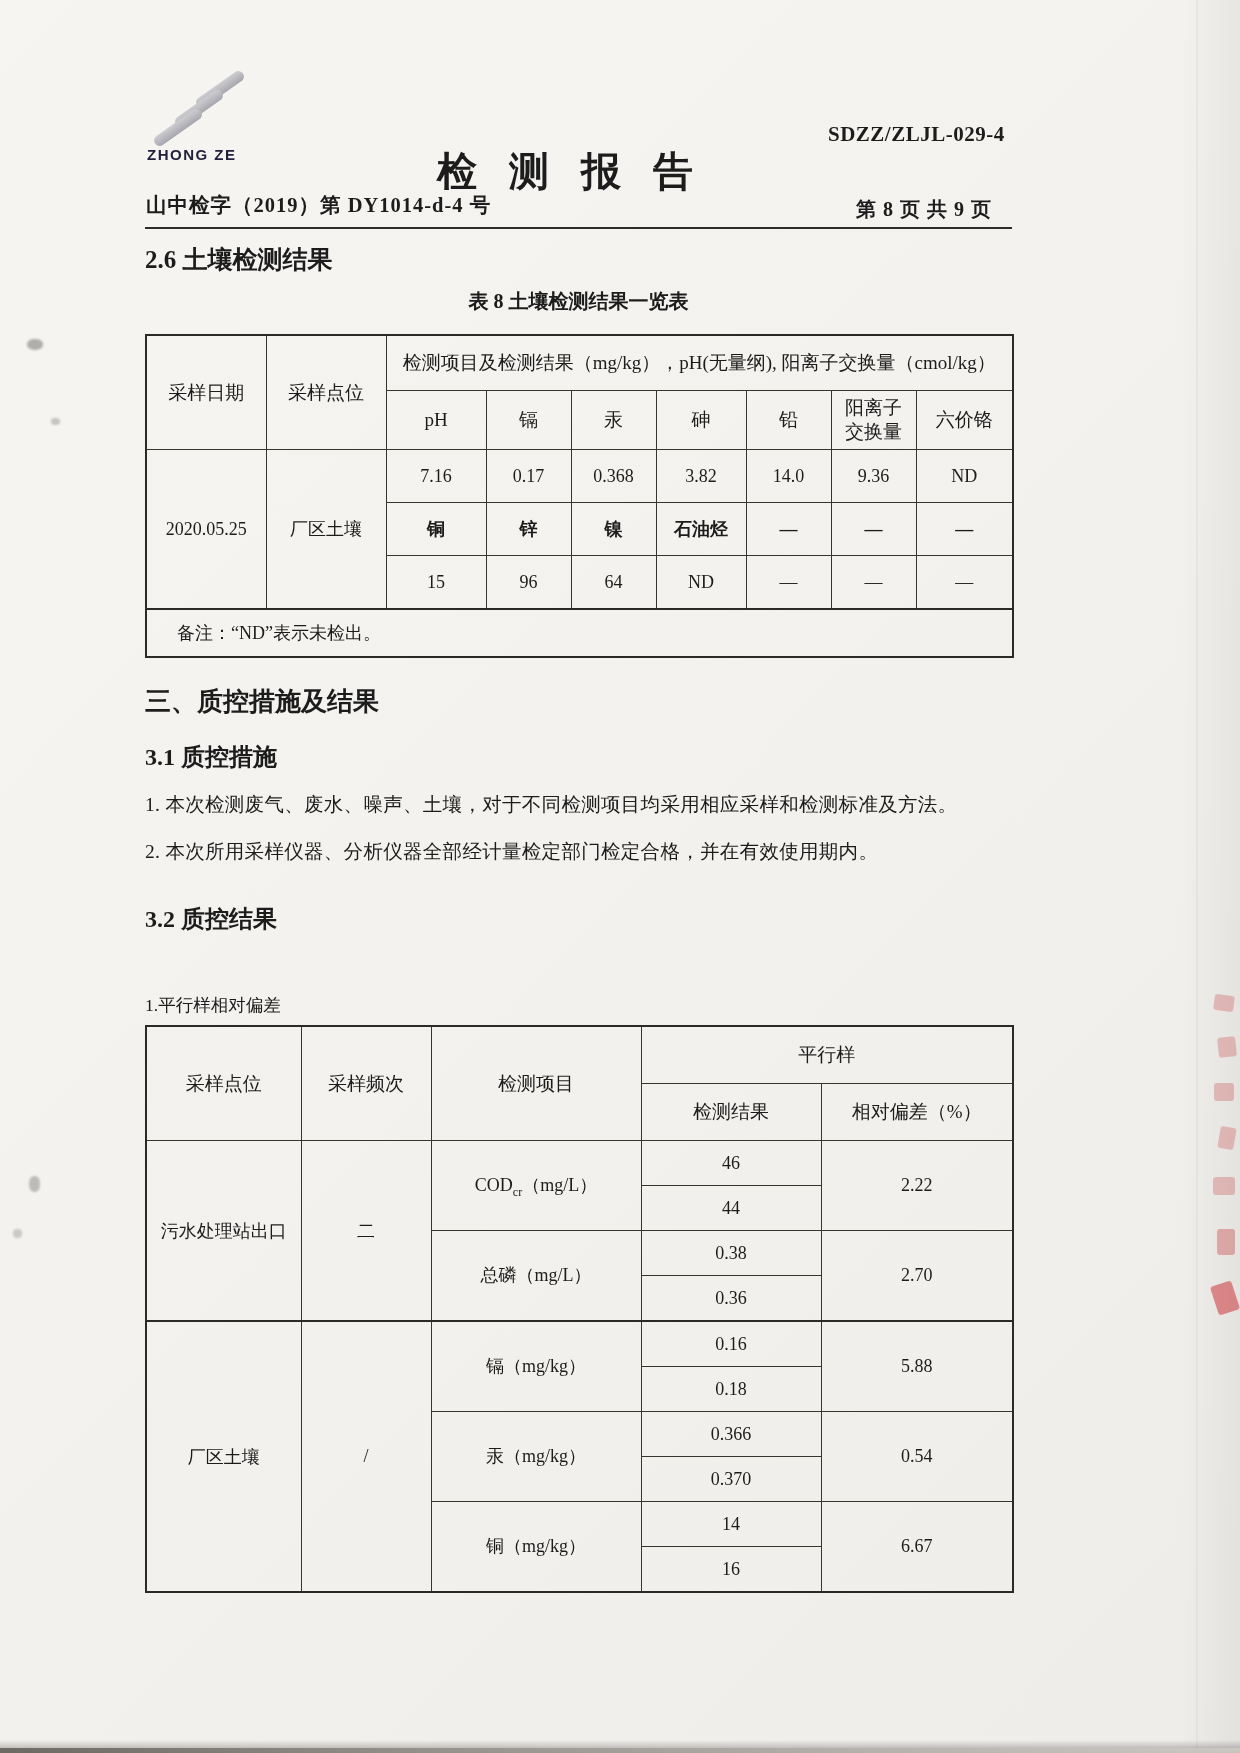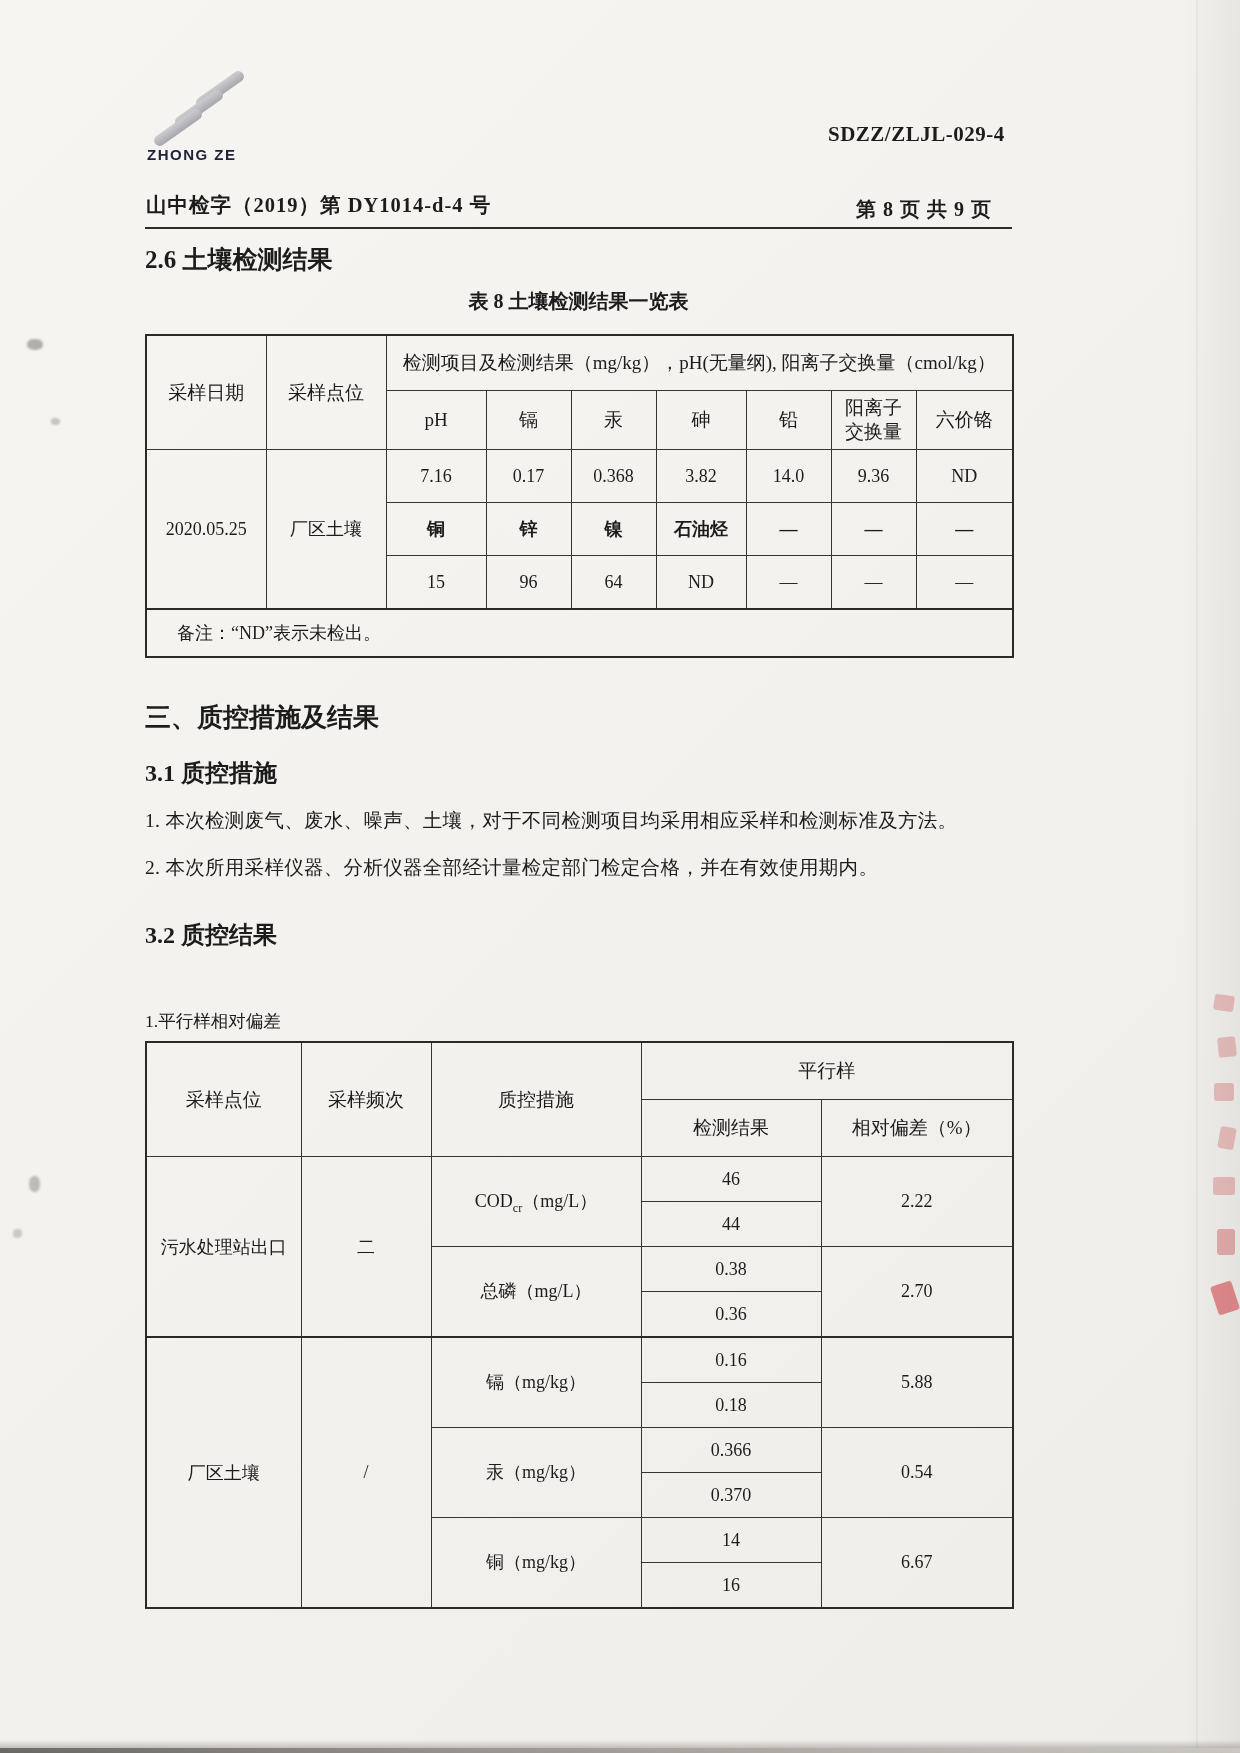--- a/index.html
+++ b/index.html
@@ -22,21 +22,21 @@
   .title{position:absolute;top:144px;left:0;width:1130px;text-align:center;
     font-size:40px;font-weight:bold;letter-spacing:.8em;text-indent:.8em;}
   .report-no{position:absolute;top:191px;left:146px;font-size:20.5px;font-weight:bold;letter-spacing:1px;}
   .page-info{position:absolute;top:196px;left:762px;width:230px;text-align:right;
     font-size:20px;font-weight:bold;letter-spacing:1px;}
   .rule{position:absolute;top:227px;left:145px;width:867px;height:2px;background:#2e2c2a;}
   
   .content{position:absolute;left:145px;top:243px;width:867px;}
   .s26{font-size:25px;font-weight:bold;margin:0;}
   .caption{text-align:center;font-size:20px;font-weight:bold;margin:12px 0 19px;}
-  .s3{font-size:26px;font-weight:bold;margin:42px 0 0;}
+  .s3{font-size:26px;font-weight:bold;margin:26px 0 0;}
   .s31,.s32{font-size:24px;font-weight:bold;margin:22px 0 0;}
   .s32{margin-top:36px;}
   .qitem{font-size:19.5px;margin:17px 0 0;letter-spacing:.3px;line-height:1.55;}
   .qc-label{font-size:17.5px;margin:58px 0 8px;}
   
   table{border-collapse:collapse;table-layout:fixed;width:867px;}
   .t8,.tqc{border:2.5px solid #2b2a27;}
   .t8 td,.tqc td{border:1.5px solid #38352f;text-align:center;vertical-align:middle;
     font-size:18px;padding:0 4px;overflow:hidden;}
   .t8 tr.h td{font-weight:normal;font-size:19px;}
@@ -77,20 +77,21 @@
 
 <div class="page">
 
   <div class="logo-marks">
     <span class="logo-bar b1"></span>
     <span class="logo-bar b2"></span>
     <span class="logo-bar b3"></span>
   </div>
   <div class="logo-wordmark">ZHONG ZE</div>
   <div class="doc-code">SDZZ/ZLJL-029-4</div>
+  <div class="title">检测报告</div>
   <div class="report-no">山中检字（2019）第 DY1014-d-4 号</div>
   <div class="page-info">第 8 页  共 9 页</div>
   <div class="rule"></div>
 
   <div class="content">
 
     <h2 class="s26">2.6 土壤检测结果</h2>
     <div class="caption">表 8  土壤检测结果一览表</div>
 
     <table class="t8">
@@ -170,21 +171,21 @@
         <col style="width:155px">
           <col style="width:130px">
           <col style="width:210px">
         <col style="width:180px">
           <col style="width:192px">
       </colgroup>
       <tbody>
           <tr class="h">
         <td rowspan="2">采样点位</td>
         <td rowspan="2">采样频次</td>
-        <td rowspan="2">质控措施</td>
+        <td rowspan="2">检测项目</td>
         <td colspan="2">平行样</td>
       </tr>
       <tr class="h">
         <td>检测结果</td>
         <td>相对偏差（%）</td>
       </tr>
 
       <tr class="rd">
         <td rowspan="4">污水处理站出口</td>
         <td rowspan="4">二</td>

